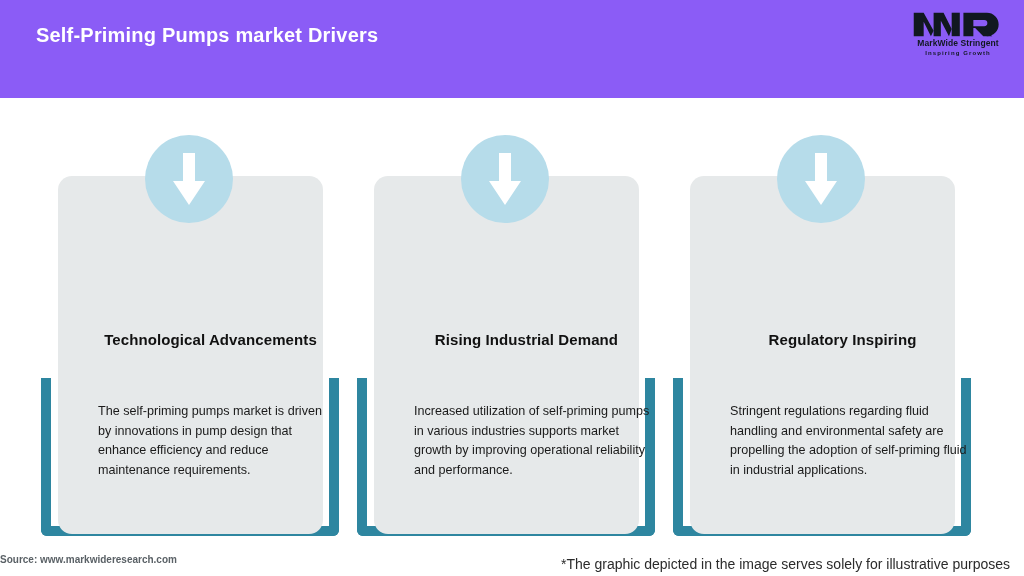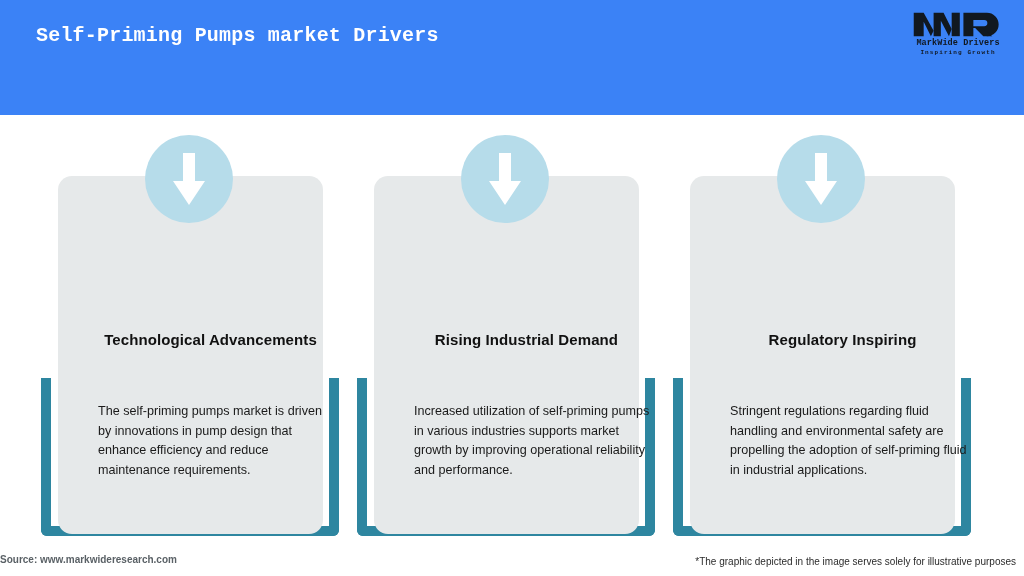--- a/index.html
+++ b/index.html
@@ -19,23 +19,22 @@
     height: 576px;
     background: #ffffff;
   }
 
   
   .header {
     position: absolute;
     left: 0;
     top: 0;
     width: 1024px;
-    height: 115px;
-    background: #3b82f6;
-    font-family: Liberation Mono, monospace;
+    height: 98px;
+    background: #8b5cf6;
   }
   .header-title {
     position: absolute;
     left: 36px;
     top: 24px;
     font-size: 20px;
     font-weight: bold;
     color: #ffffff;
     letter-spacing: 0.2px;
     white-space: nowrap;
@@ -163,23 +162,23 @@
     left: 0;
     top: 554px;
     width: 1024px;
     text-align: left;
     font-size: 10px;
     font-weight: bold;
     color: #5a6166;
   }
   .disclaimer {
     position: absolute;
-    right: 8px;
+    right: 14px;
     top: 556px;
-    font-size: 10px;
+    font-size: 14px;
     color: #2b2b2b;
     white-space: nowrap;
   }
 </style>
 </head>
 <body>
 
 <div class="slide">
 
   <div class="header">
@@ -188,21 +187,21 @@
     <div class="logo">
       <svg class="logo-mark" viewBox="0 0 200 62">
         <g fill="#111820">
           <polygon points="2,6 24,6 46,46 40,58 24,26 24,58 2,58"></polygon>
           <polygon points="46,6 68,6 86,42 80,58 62,24 62,58 46,58"></polygon>
           <polygon points="86,6 104,6 104,58 86,58"></polygon>
           <path d="M112,6 h52 a26,26 0 0 1 0,52 h-8 l18,0 v0 h-10 l-16,-18 h-14 v18 h-22 z M134,22 v14 h24 a7,7 0 0 0 0,-14 z"></path>
           <polygon points="152,38 176,58 156,58 138,40"></polygon>
         </g>
       </svg>
-      <div class="logo-name">MarkWide Drivers</div>
+      <div class="logo-name">MarkWide Stringent</div>
       <div class="logo-tagline">Inspiring Growth</div>
     </div>
   </div>
 
   <div class="cards">
 
     <div class="card-unit c0">
       <div class="frame"></div>
       <div class="card">
         <div class="card-title">Technological Advancements</div>

